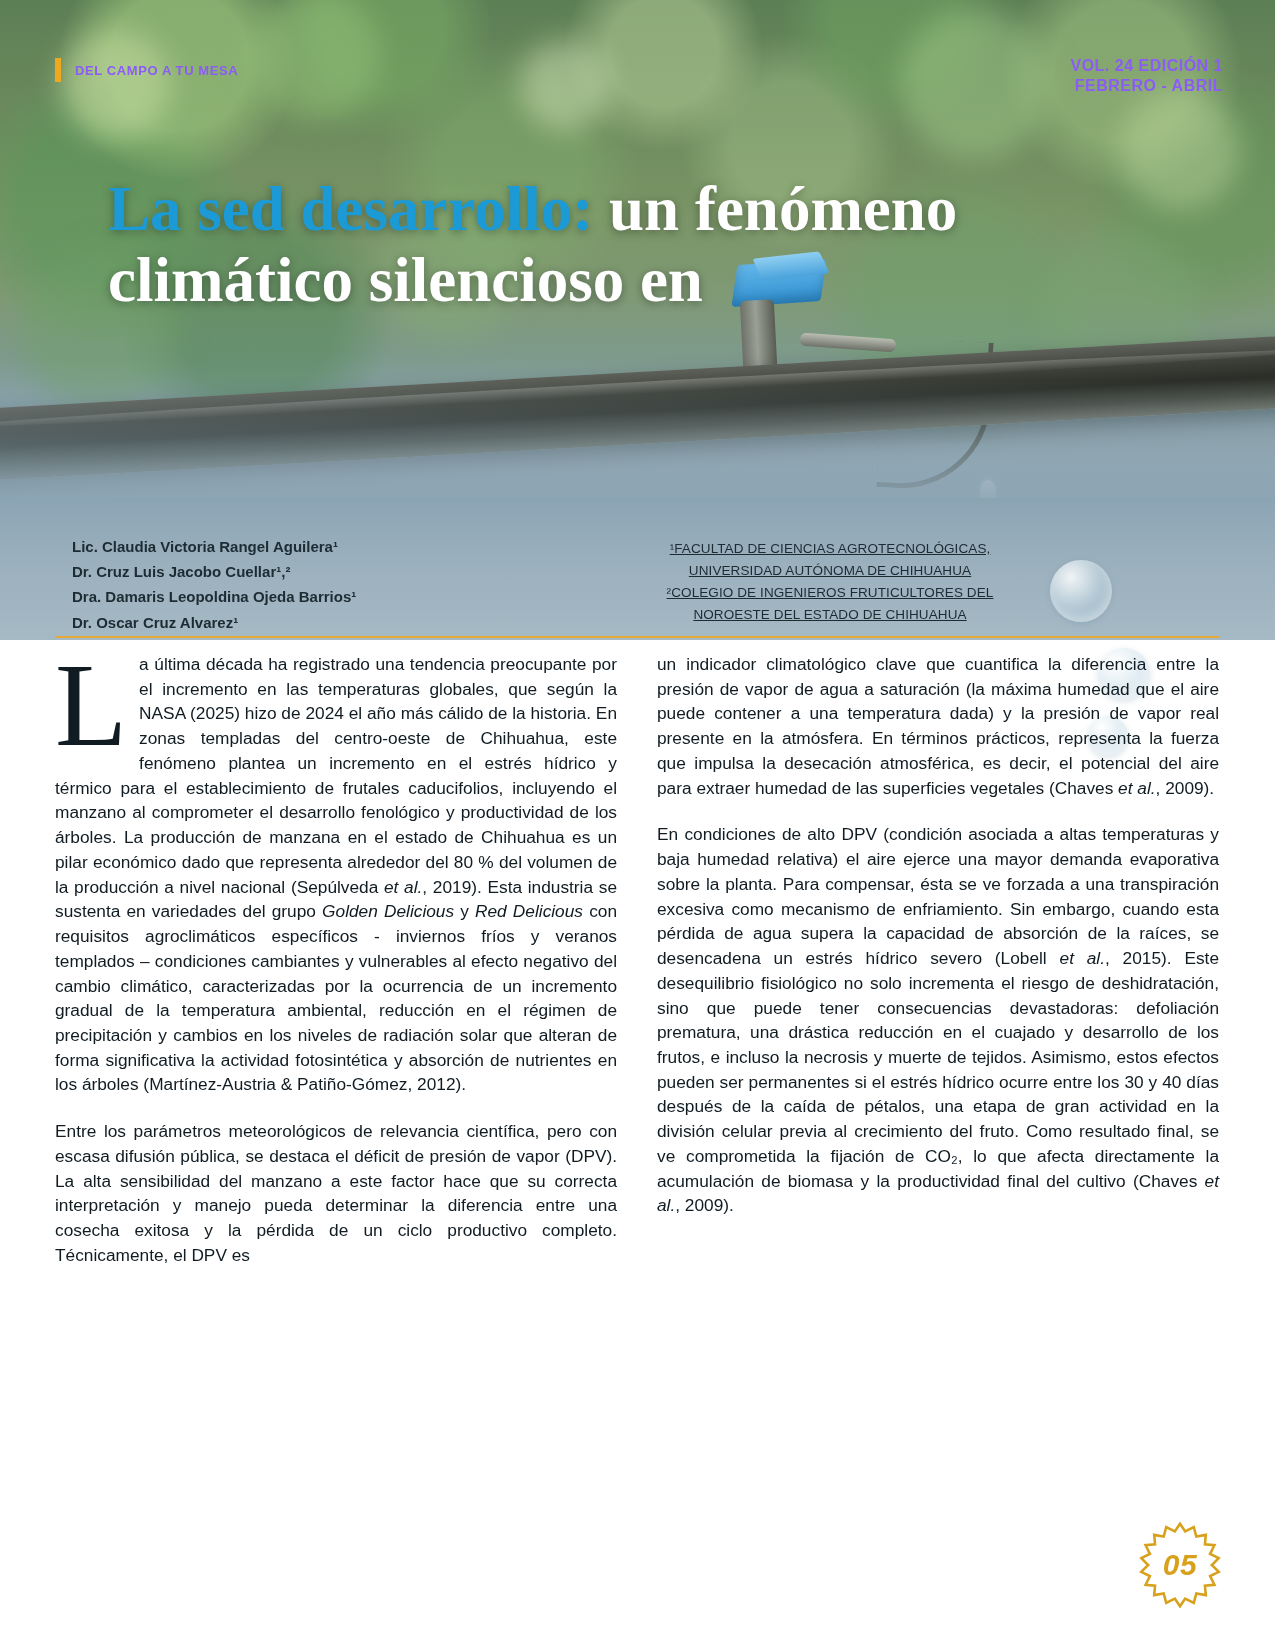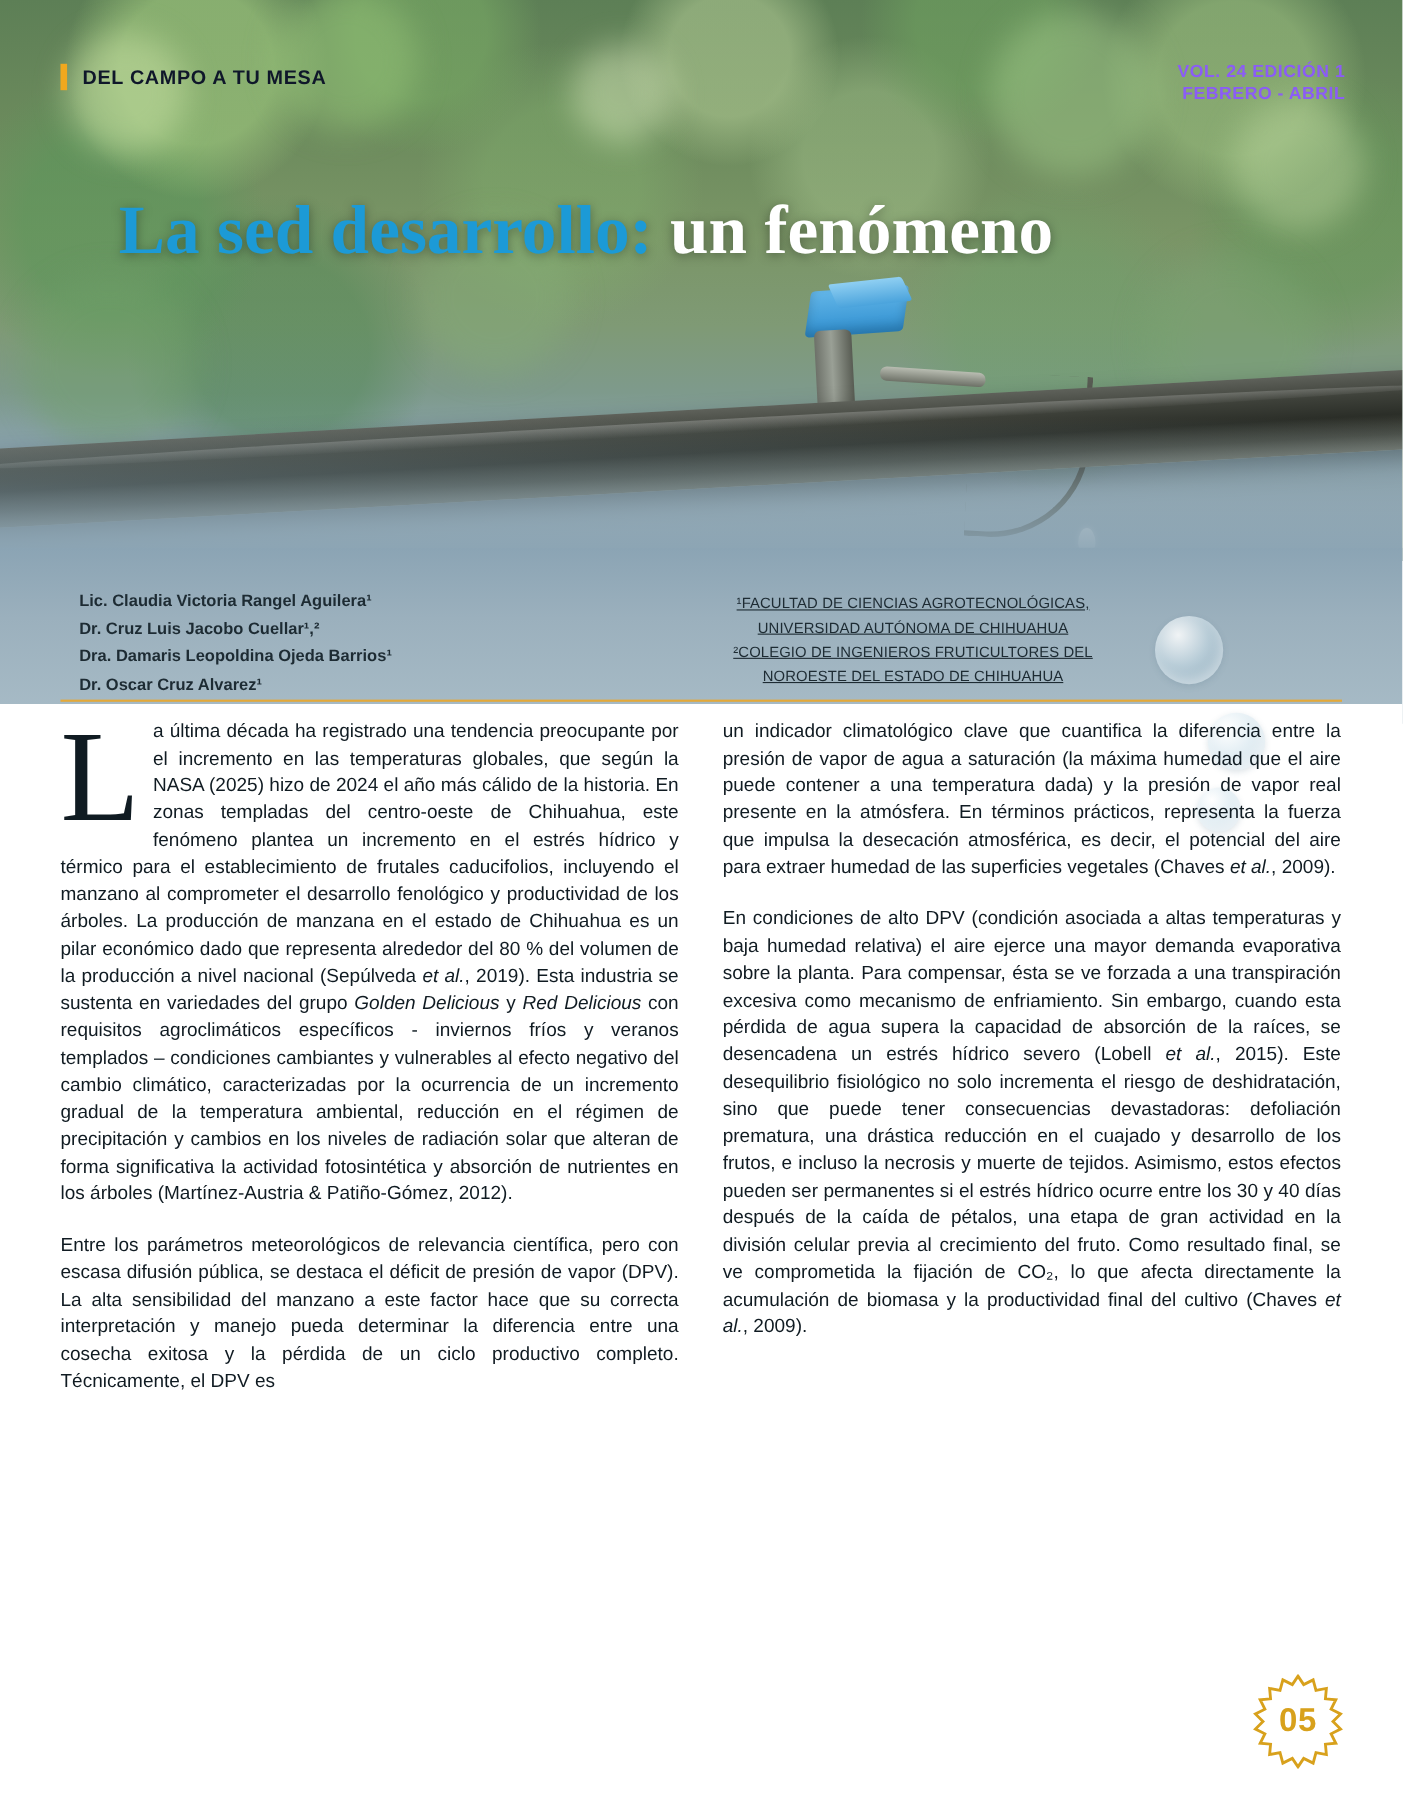--- a/index.html
+++ b/index.html
@@ -124,22 +124,22 @@
   .kicker {
     position: absolute;
     left: 55px; top: 58px;
     display: flex; align-items: center; gap: 14px;
     z-index: 6;
   }
   .kicker-rule {
     width: 6px; height: 24px; background: #f0a81e;
   }
   .kicker-text {
-    color: #0f172a;
-    font-size: 18px;
+    color: #8b5cf6;
+    font-size: 13px;
     font-weight: bold;
     letter-spacing: 0.6px;
   }
   .issue {
     position: absolute;
     right: 52px; top: 56px;
     text-align: right;
     color: #8b5cf6;
     font-size: 16px;
     font-weight: bold;
@@ -249,20 +249,21 @@
     z-index: 8;
     display: flex; align-items: center; justify-content: center;
   }
   .page-badge svg { position: absolute; inset: 0; }
   .page-num {
     position: relative;
     font-size: 30px;
     font-weight: bold;
     color: #d8a11c;
     letter-spacing: 0.5px;
+    font-style: italic;
   }
 </style>
 </head>
 <body>
 
 <div class="hero">
   <div class="hero-bg"></div>
 
   <div class="bokeh" style="left:60px;  top:30px;  width:110px; height:110px; background:rgba(196,222,160,0.55);"></div>
   <div class="bokeh" style="left:250px; top:-10px; width:130px; height:130px; background:rgba(150,195,120,0.5);"></div>
@@ -290,21 +291,21 @@
   <div class="kicker-text">DEL CAMPO A TU MESA</div>
 </div>
 
 <div class="issue">
   <div>VOL. 24 EDICIÓN 1</div>
   <div>FEBRERO - ABRIL</div>
 </div>
 
 <h1 class="headline">
   <span class="hl-blue">La sed desarrollo:</span><span> un fenómeno</span><br>
-  <br>
+  <span>climático silencioso en</span><br>
 </h1>
 
 <div class="band"></div>
 <div class="page-body-bg"></div>
 
 <div class="wdrop" style="left:1050px; top:560px; width:62px; height:62px;"></div>
 <div class="wdrop" style="left:1098px; top:648px; width:52px; height:52px;"></div>
 <div class="wdrop" style="left:1088px; top:716px; width:40px; height:40px;"></div>
 
 <div class="authors">

